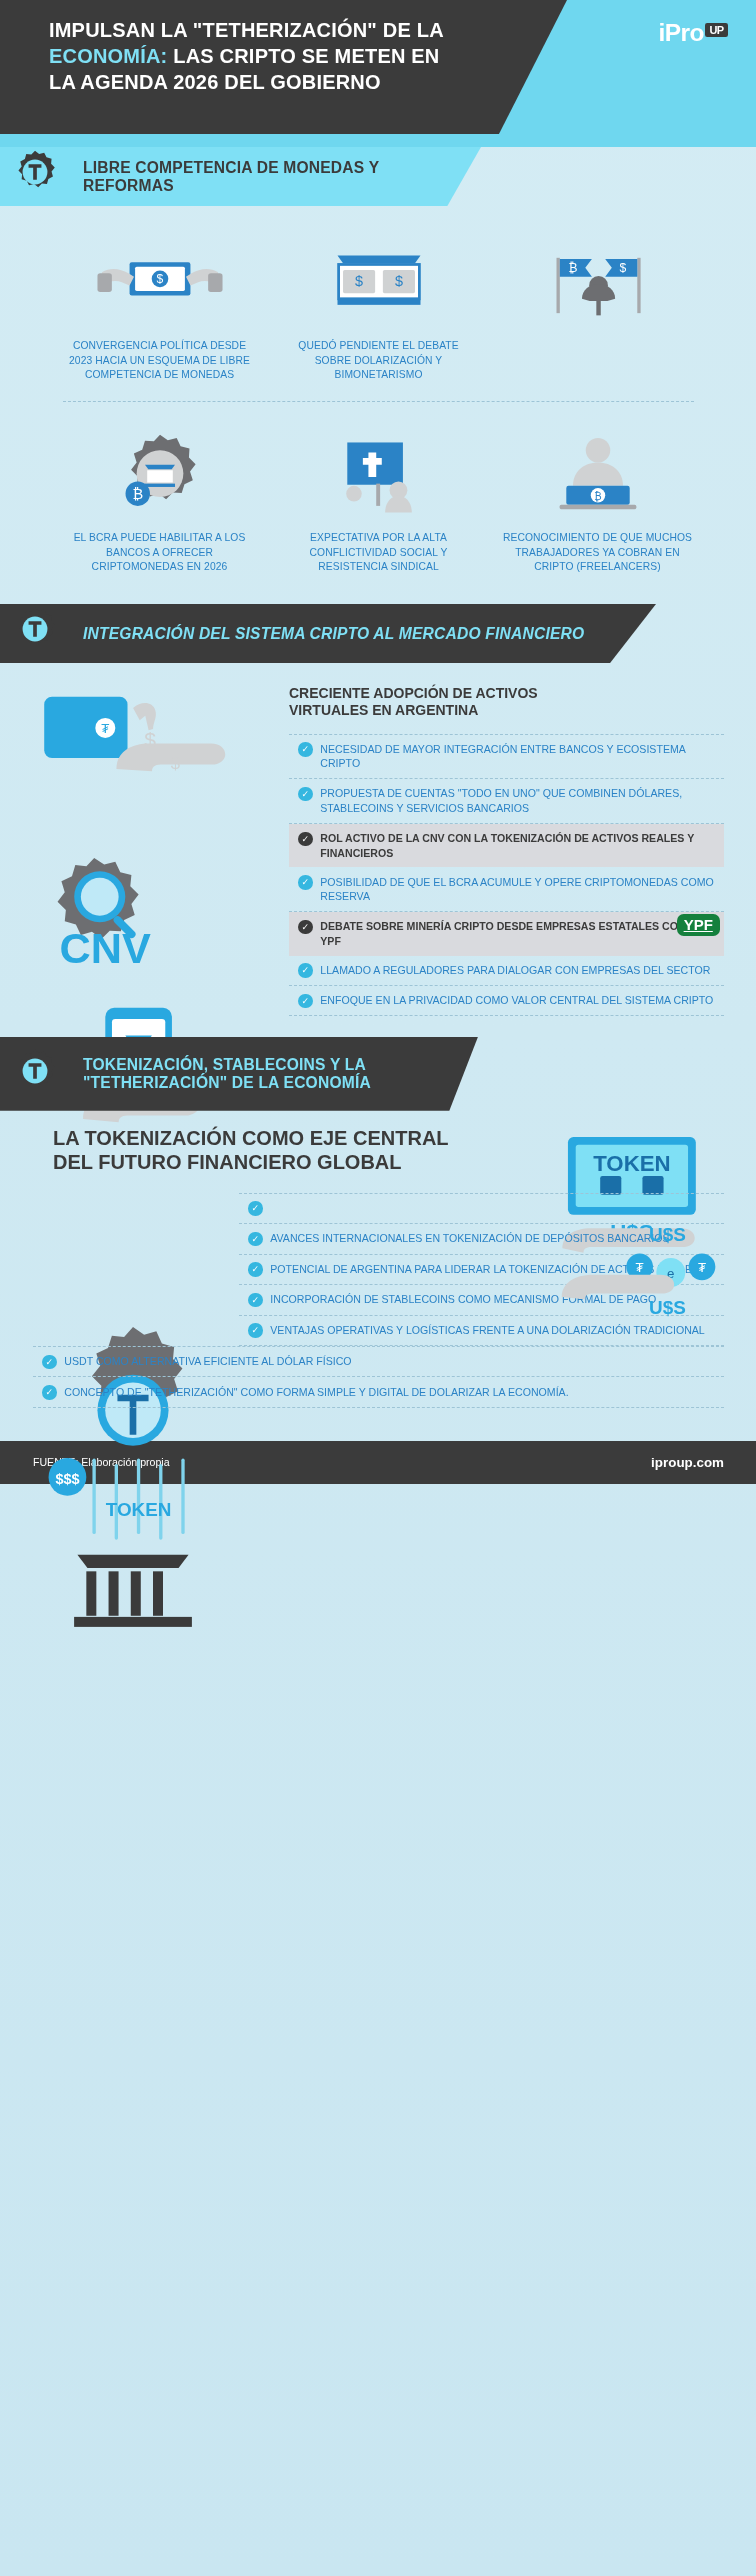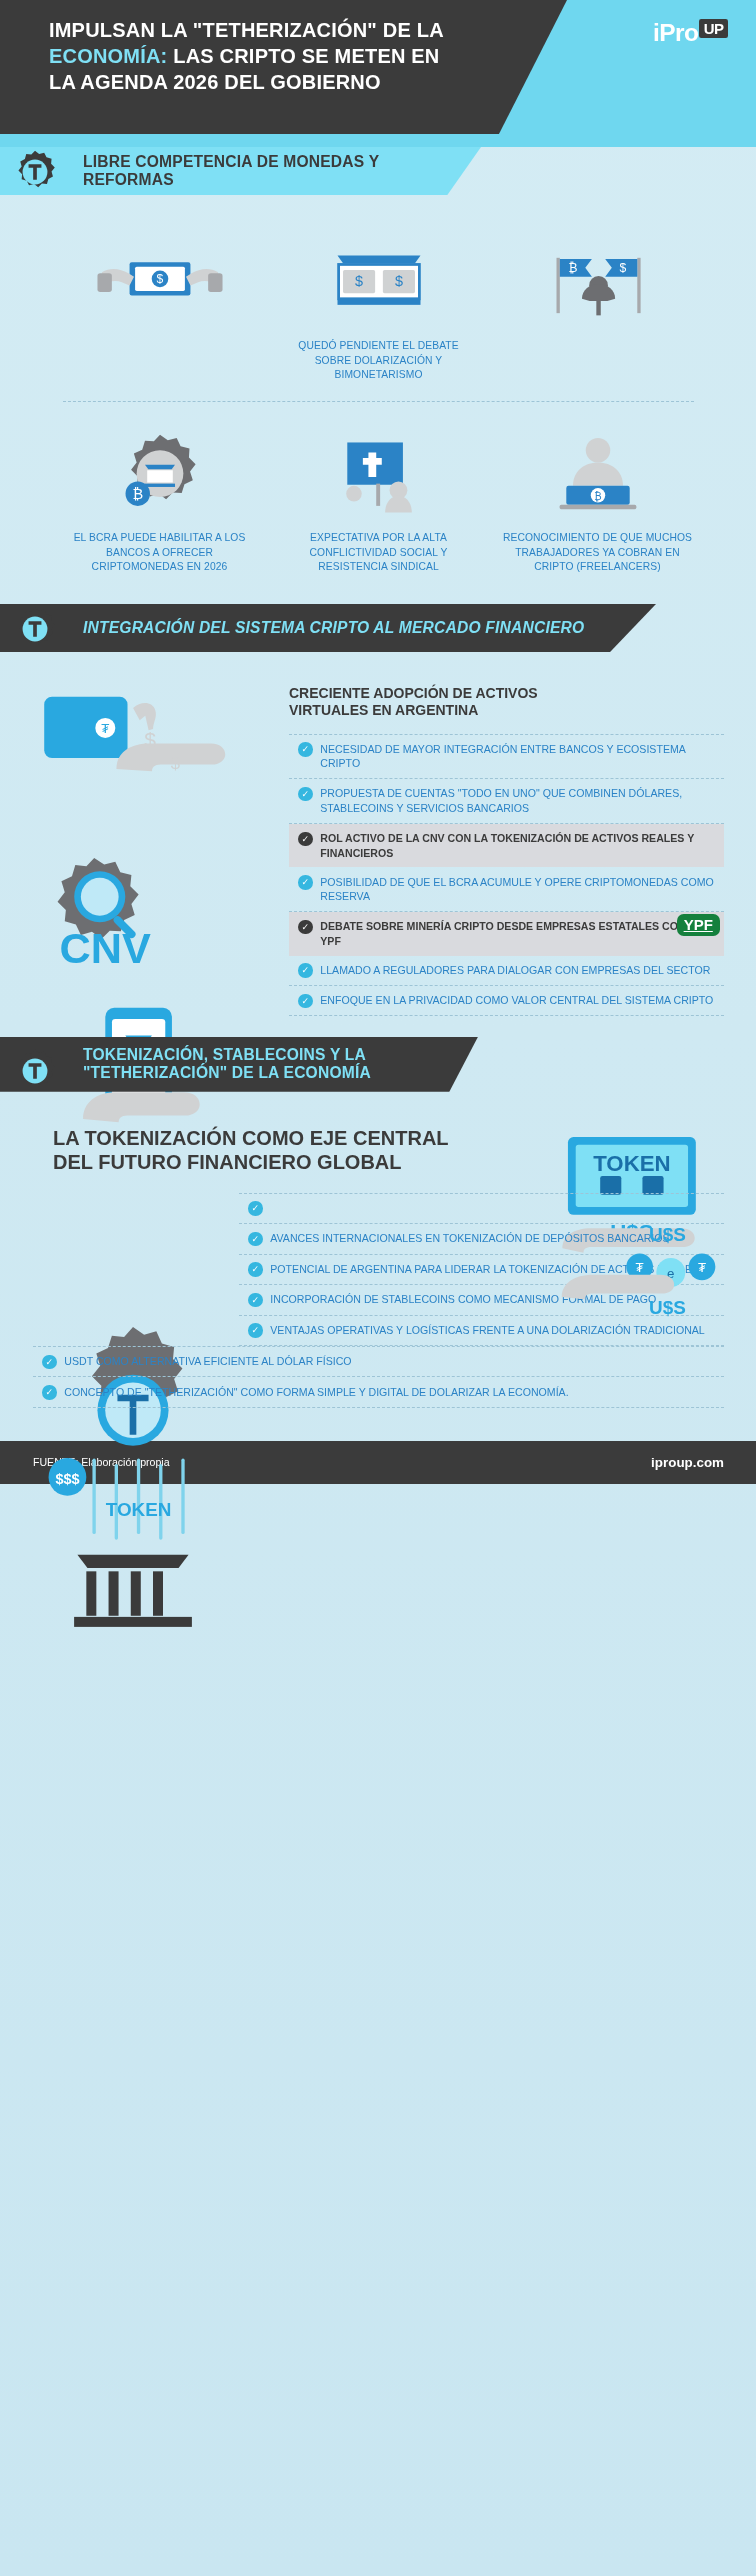--- a/index.html
+++ b/index.html
@@ -44,51 +44,51 @@
   }
   .header h1 .hl { color: #7fe0f5; }
   .logo {
     position: absolute;
     right: 29px; top: 19px;
     font-size: 24.5px; font-weight: bold; color: #ffffff;
     letter-spacing: -0.6px;
   }
   .logo .up {
     background: #3b3b3b; color:#ffffff;
-    font-size: 15px; padding: 1.1px 4.5px; border-radius: 2.2px;
+    font-size: 11px; padding: 1.1px 4.5px; border-radius: 2.2px;
     position: relative; top: -6.7px; margin-left: 1.1px;
   }
 
   
   .sec-bar {
     position: relative;
     margin-top: 0;
     height: 48px;
   }
   .sec-bar .bar {
     position: absolute;
     left: 0; top: 0;
-    height: 48px;
+    height: 59px;
     display: flex;
     align-items: center;
     padding-left: 83px;
     padding-right: 33px;
   }
   .sec-bar .bar .txt {
     font-size: 15.6px;
     font-weight: bold;
     text-transform: uppercase;
     line-height: 1.15;
     letter-spacing: 0.2px;
   }
   .sec-bar.cyan .bar { background: #7fe0f5; color: #3b3b3b; clip-path: polygon(0 0,100% 0,93% 100%,0 100%); }
   .sec-bar.dark .bar { background: #3b3b3b; color: #7fe0f5; clip-path: polygon(0 0,100% 0,93% 100%,0 100%); }
   .sec-bar.dark2 .bar { background: #3b3b3b; color: #7fe0f5; clip-path: polygon(0 0,100% 0,94% 100%,0 100%); height: 67px;}
   .sec-bar.dark2 { height: 67px; }
-  .sec-bar.dark2 .bar { height: 55px; }
+  .sec-bar.dark2 .bar { height: 74px; }
 
   .gearbadge {
     position: absolute;
     left: 12.2px; top: 2.2px;
     width: 46px; height: 46px;
     z-index: 5;
   }
 
   
   .grid {
@@ -211,20 +211,21 @@
           <rect x="60" y="42" width="110" height="60" rx="4" fill="#2b83c6"></rect>
           <rect x="70" y="50" width="90" height="44" rx="3" fill="#ffffff"></rect>
           <circle cx="115" cy="72" r="15" fill="#2b83c6"></circle>
           <text x="115" y="80" font-size="22" fill="#fff" text-anchor="middle" font-family="Liberation Sans">$</text>
           <path fill="#d0d2d3" d="M10 60c16-10 34-6 48 2l10 6-8 16-14-6c-10-4-24-2-36 4z"></path>
           <path fill="#d0d2d3" d="M220 60c-16-10-34-6-48 2l-10 6 8 16 14-6c10-4 24-2 36 4z"></path>
           <rect x="2" y="62" width="26" height="34" rx="5" fill="#a7a9ac"></rect>
           <rect x="202" y="62" width="26" height="34" rx="5" fill="#a7a9ac"></rect>
         </svg>
       </div>
+      <p>CONVERGENCIA POLÍTICA DESDE 2023 HACIA UN ESQUEMA DE LIBRE COMPETENCIA DE MONEDAS</p>
     </div>
 
     <div class="cell">
       <div class="art">
         <svg width="128" height="83" viewBox="0 0 230 150">
           <path fill="#2b83c6" d="M40 30h150l-10 14H50z"></path>
           <rect x="42" y="46" width="146" height="62" fill="#ffffff" stroke="#2b83c6" stroke-width="5"></rect>
           <rect x="50" y="56" width="58" height="42" rx="3" fill="#d0d2d3"></rect>
           <rect x="122" y="56" width="58" height="42" rx="3" fill="#d0d2d3"></rect>
           <text x="79" y="85" font-size="26" fill="#2b83c6" text-anchor="middle" font-family="Liberation Sans">$</text>

